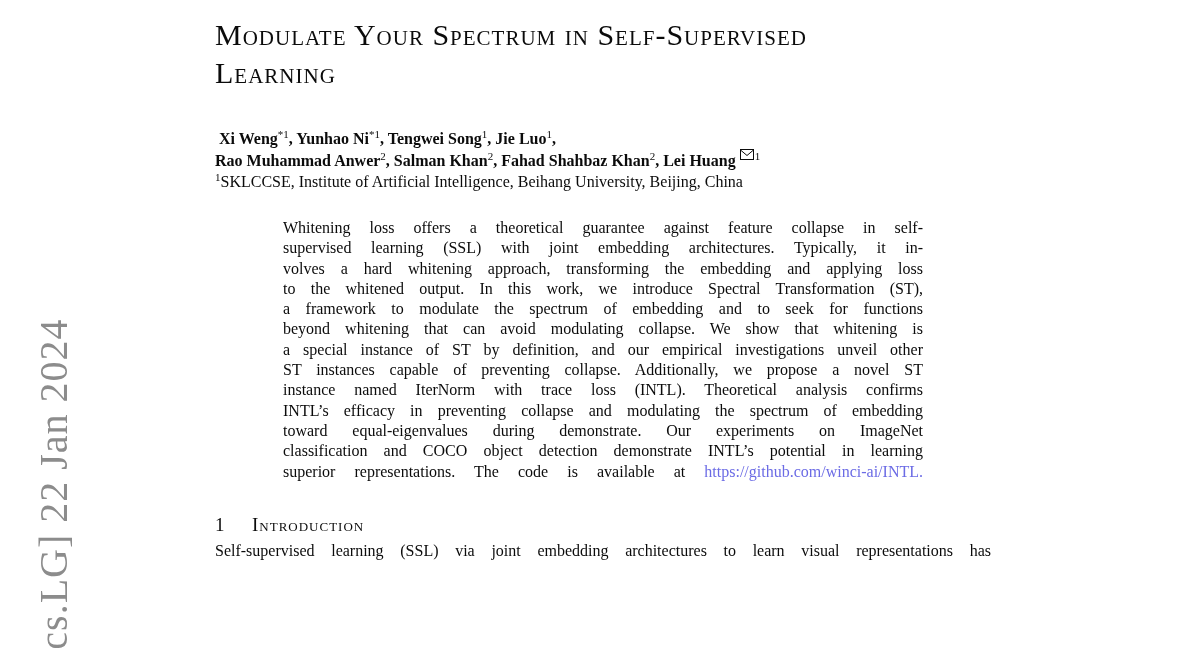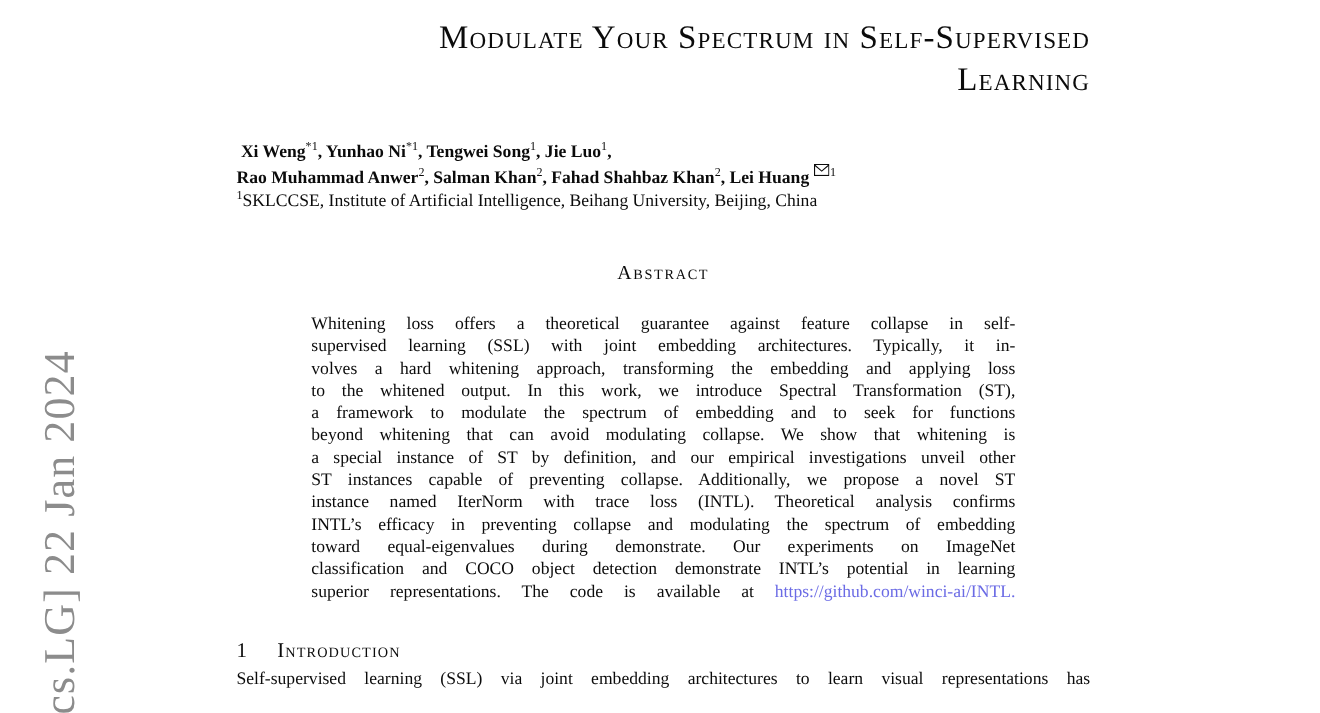--- a/index.html
+++ b/index.html
@@ -36,21 +36,21 @@
     width: 776px;
   }
 
   .title {
     margin-top: 16px;
     font-size: 30px;
     line-height: 38px;
     font-variant: small-caps;
     letter-spacing: 1px;
   }
-  .title .t-line { white-space: nowrap; text-align: right; }
+  .title .t-line { white-space: nowrap; }
 
   .authors {
     margin-top: 36px;
     font-size: 16px;
     line-height: 21px;
   }
   .author-line { font-weight: bold; white-space: nowrap; }
   .author-line.first { padding-left: 4px; }
   .affil-line { font-weight: normal; white-space: nowrap; }
 
@@ -129,21 +129,20 @@
 
   <div class="authors">
     <div class="author-line first">Xi Weng<sup>*1</sup>, Yunhao Ni<sup>*1</sup>, Tengwei Song<sup>1</sup>, Jie Luo<sup>1</sup>,</div>
     <div class="author-line">Rao Muhammad Anwer<sup>2</sup>, Salman Khan<sup>2</sup>, Fahad Shahbaz Khan<sup>2</sup>, Lei Huang<span class="envelope"><svg width="14" height="11" viewBox="0 0 14 11">
             <rect x="0.5" y="0.5" width="13" height="10" fill="none" stroke="#0b0b0b" stroke-width="1"></rect>
             <path d="M0.5,1 L7,6.5 L13.5,1" fill="none" stroke="#0b0b0b" stroke-width="1"></path>
           </svg></span><sup>1</sup></div>
     <div class="affil-line"><sup>1</sup>SKLCCSE, Institute of Artificial Intelligence, Beihang University, Beijing, China</div>
   </div>
 
-  <div class="abs-heading">Abstract</div>
 
   <div class="abstract">
       <div class="abs-line">Whitening loss offers a theoretical guarantee against feature collapse in self-</div>
       <div class="abs-line">supervised learning (SSL) with joint embedding architectures. Typically, it in-</div>
       <div class="abs-line">volves a hard whitening approach, transforming the embedding and applying loss</div>
       <div class="abs-line">to the whitened output. In this work, we introduce Spectral Transformation (ST),</div>
       <div class="abs-line">a framework to modulate the spectrum of embedding and to seek for functions</div>
       <div class="abs-line">beyond whitening that can avoid modulating collapse. We show that whitening is</div>
       <div class="abs-line">a special instance of ST by definition, and our empirical investigations unveil other</div>
       <div class="abs-line">ST instances capable of preventing collapse. Additionally, we propose a novel ST</div>

